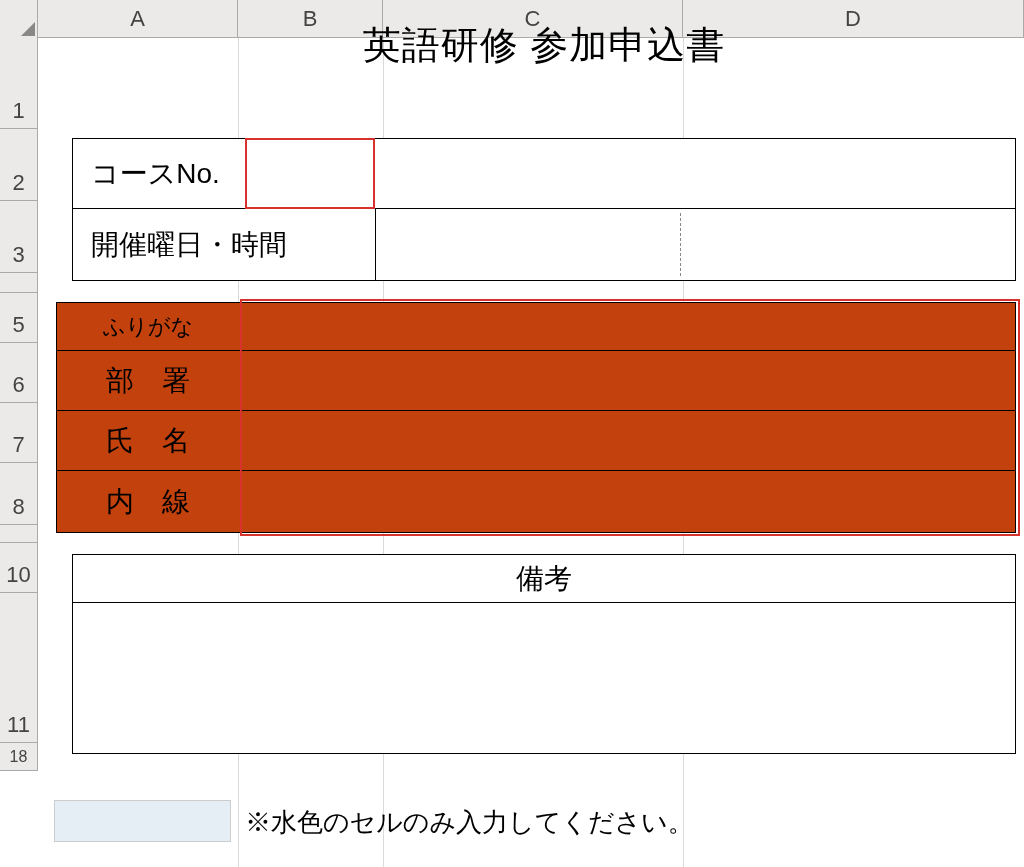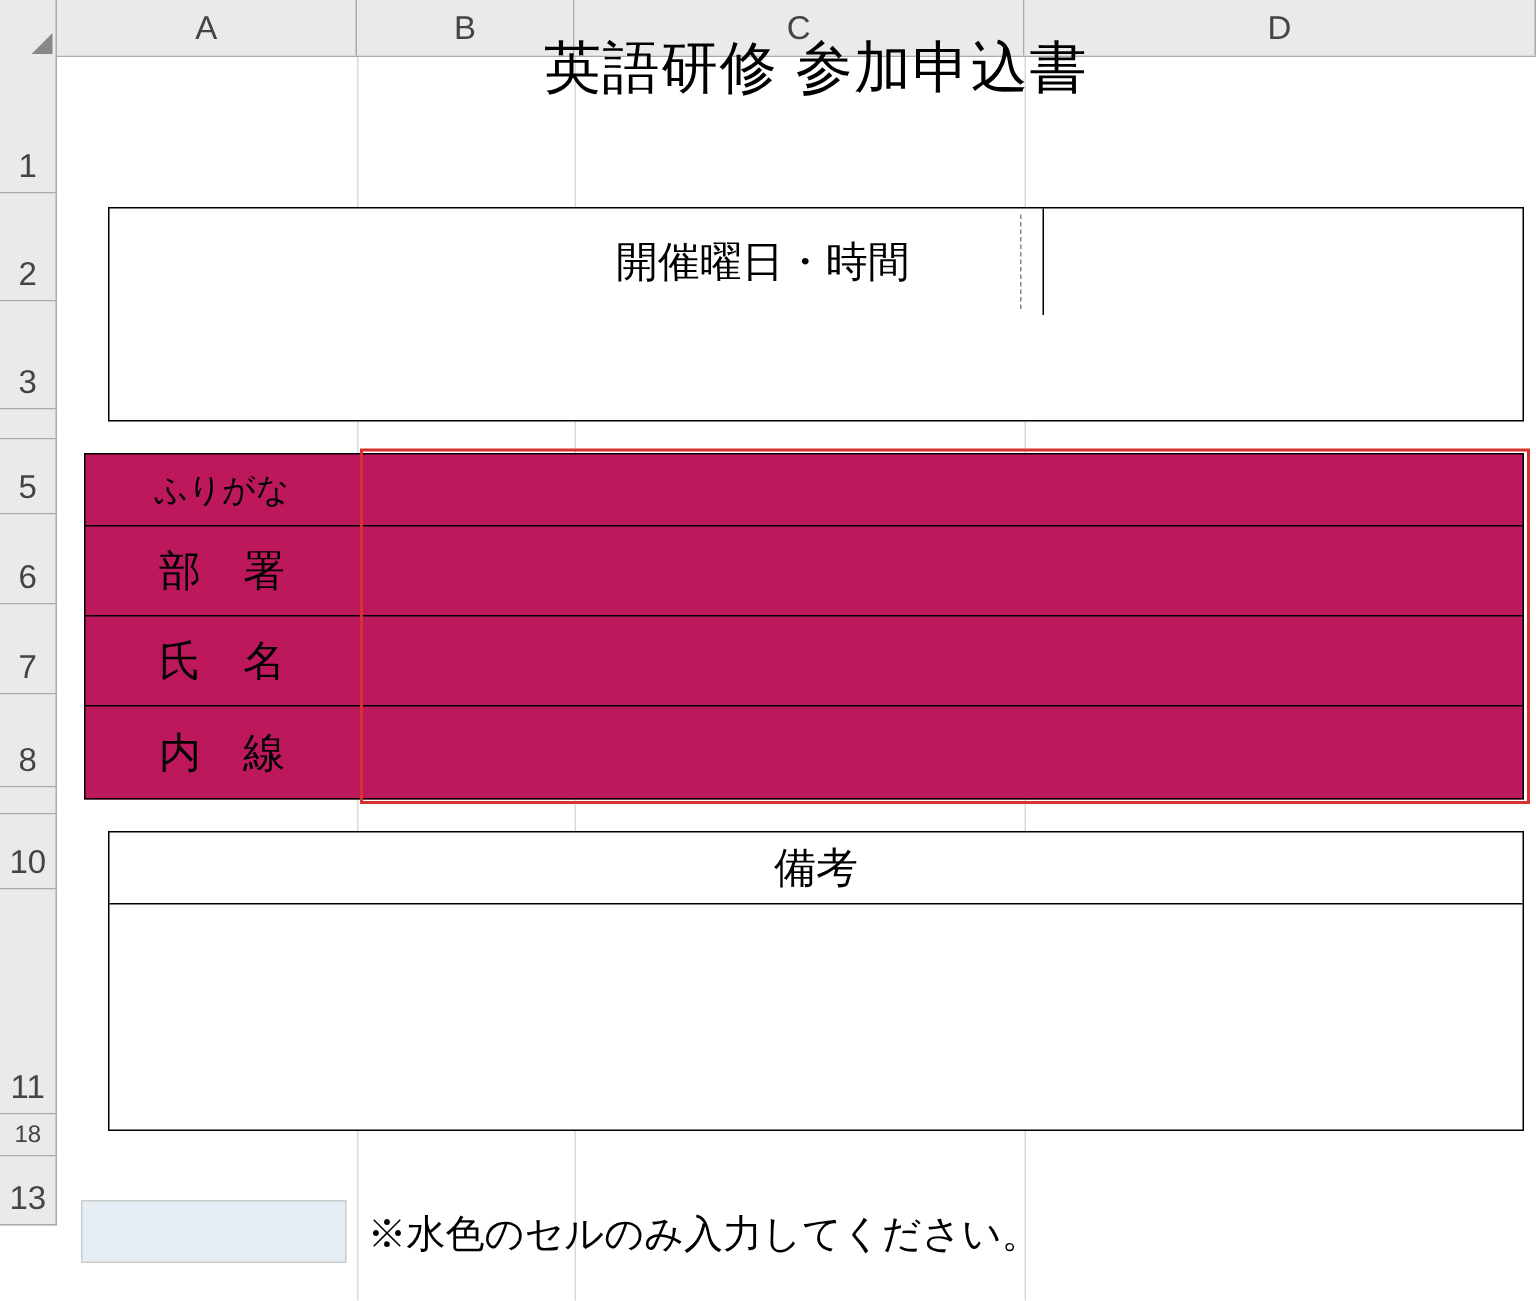--- a/index.html
+++ b/index.html
@@ -163,21 +163,20 @@
       border-right: 2px solid #d8322e;
       border-top: 2px solid #d8322e;
       border-bottom: 2px solid #d8322e;
       margin: -1px 0 -1px 0;
       position: relative;
     }
     .course-row2 {
       height: 71px;
       display: flex;
       position: relative;
-      justify-content: center;
     }
     .course-label2 {
       width: 303px;
       display: flex;
       align-items: center;
       padding-left: 18px;
       font-size: 28px;
       border-right: 1px solid #000;
     }
     .course-dashed {
@@ -188,21 +187,21 @@
       border-left: 1px dashed #888;
     }
     
     .box-name {
       position: absolute;
       left: 56px;
       top: 302px;
       width: 960px;
       height: 231px;
       border: 1.5px solid #000;
-      background: #be185d;
+      background: #c2410c;
     }
     .name-row {
       display: flex;
       border-bottom: 1px solid #000;
     }
     .name-row:last-child { border-bottom: none; }
     .nr5 { height: 48px; }
     .nr6 { height: 60px; }
     .nr7 { height: 60px; }
     .nr8 { height: 61px; }
@@ -359,39 +358,34 @@
           <div class="cell cA"></div>
           <div class="cell cB"></div>
           <div class="cell cC"></div>
           <div class="cell cD"></div>
         </div>
       </div>
     <div class="row r12">
         <div class="row-header" style="font-size:16px">18</div>
         <div class="cells"></div>
       </div>
-    <div class="row r13">
-        <div class="row-header">13</div>
-        <div class="cells">
-          <div class="cell cA"></div>
-          <div class="cell cB"></div>
-          <div class="cell cC"></div>
-          <div class="cell cD"></div>
-        </div>
-      </div>
   </div>
 
   <div class="grid-v gv-A"></div>
   <div class="grid-v gv-B"></div>
   <div class="grid-v gv-C"></div>
 
   <div class="content-layer">
     <div class="title-text">英語研修 参加申込書</div>
 
     <div class="box-course">
+      <div class="course-row1">
+        <div class="course-label">コースNo.</div>
+        <div class="course-input"></div>
+      </div>
       <div class="course-row2">
         <div class="course-label2">開催曜日・時間</div>
         <div class="course-dashed"></div>
       </div>
     </div>
 
     <div class="box-name">
       <div class="name-row nr5">
           <div class="name-label small">ふりがな</div>
         </div>

